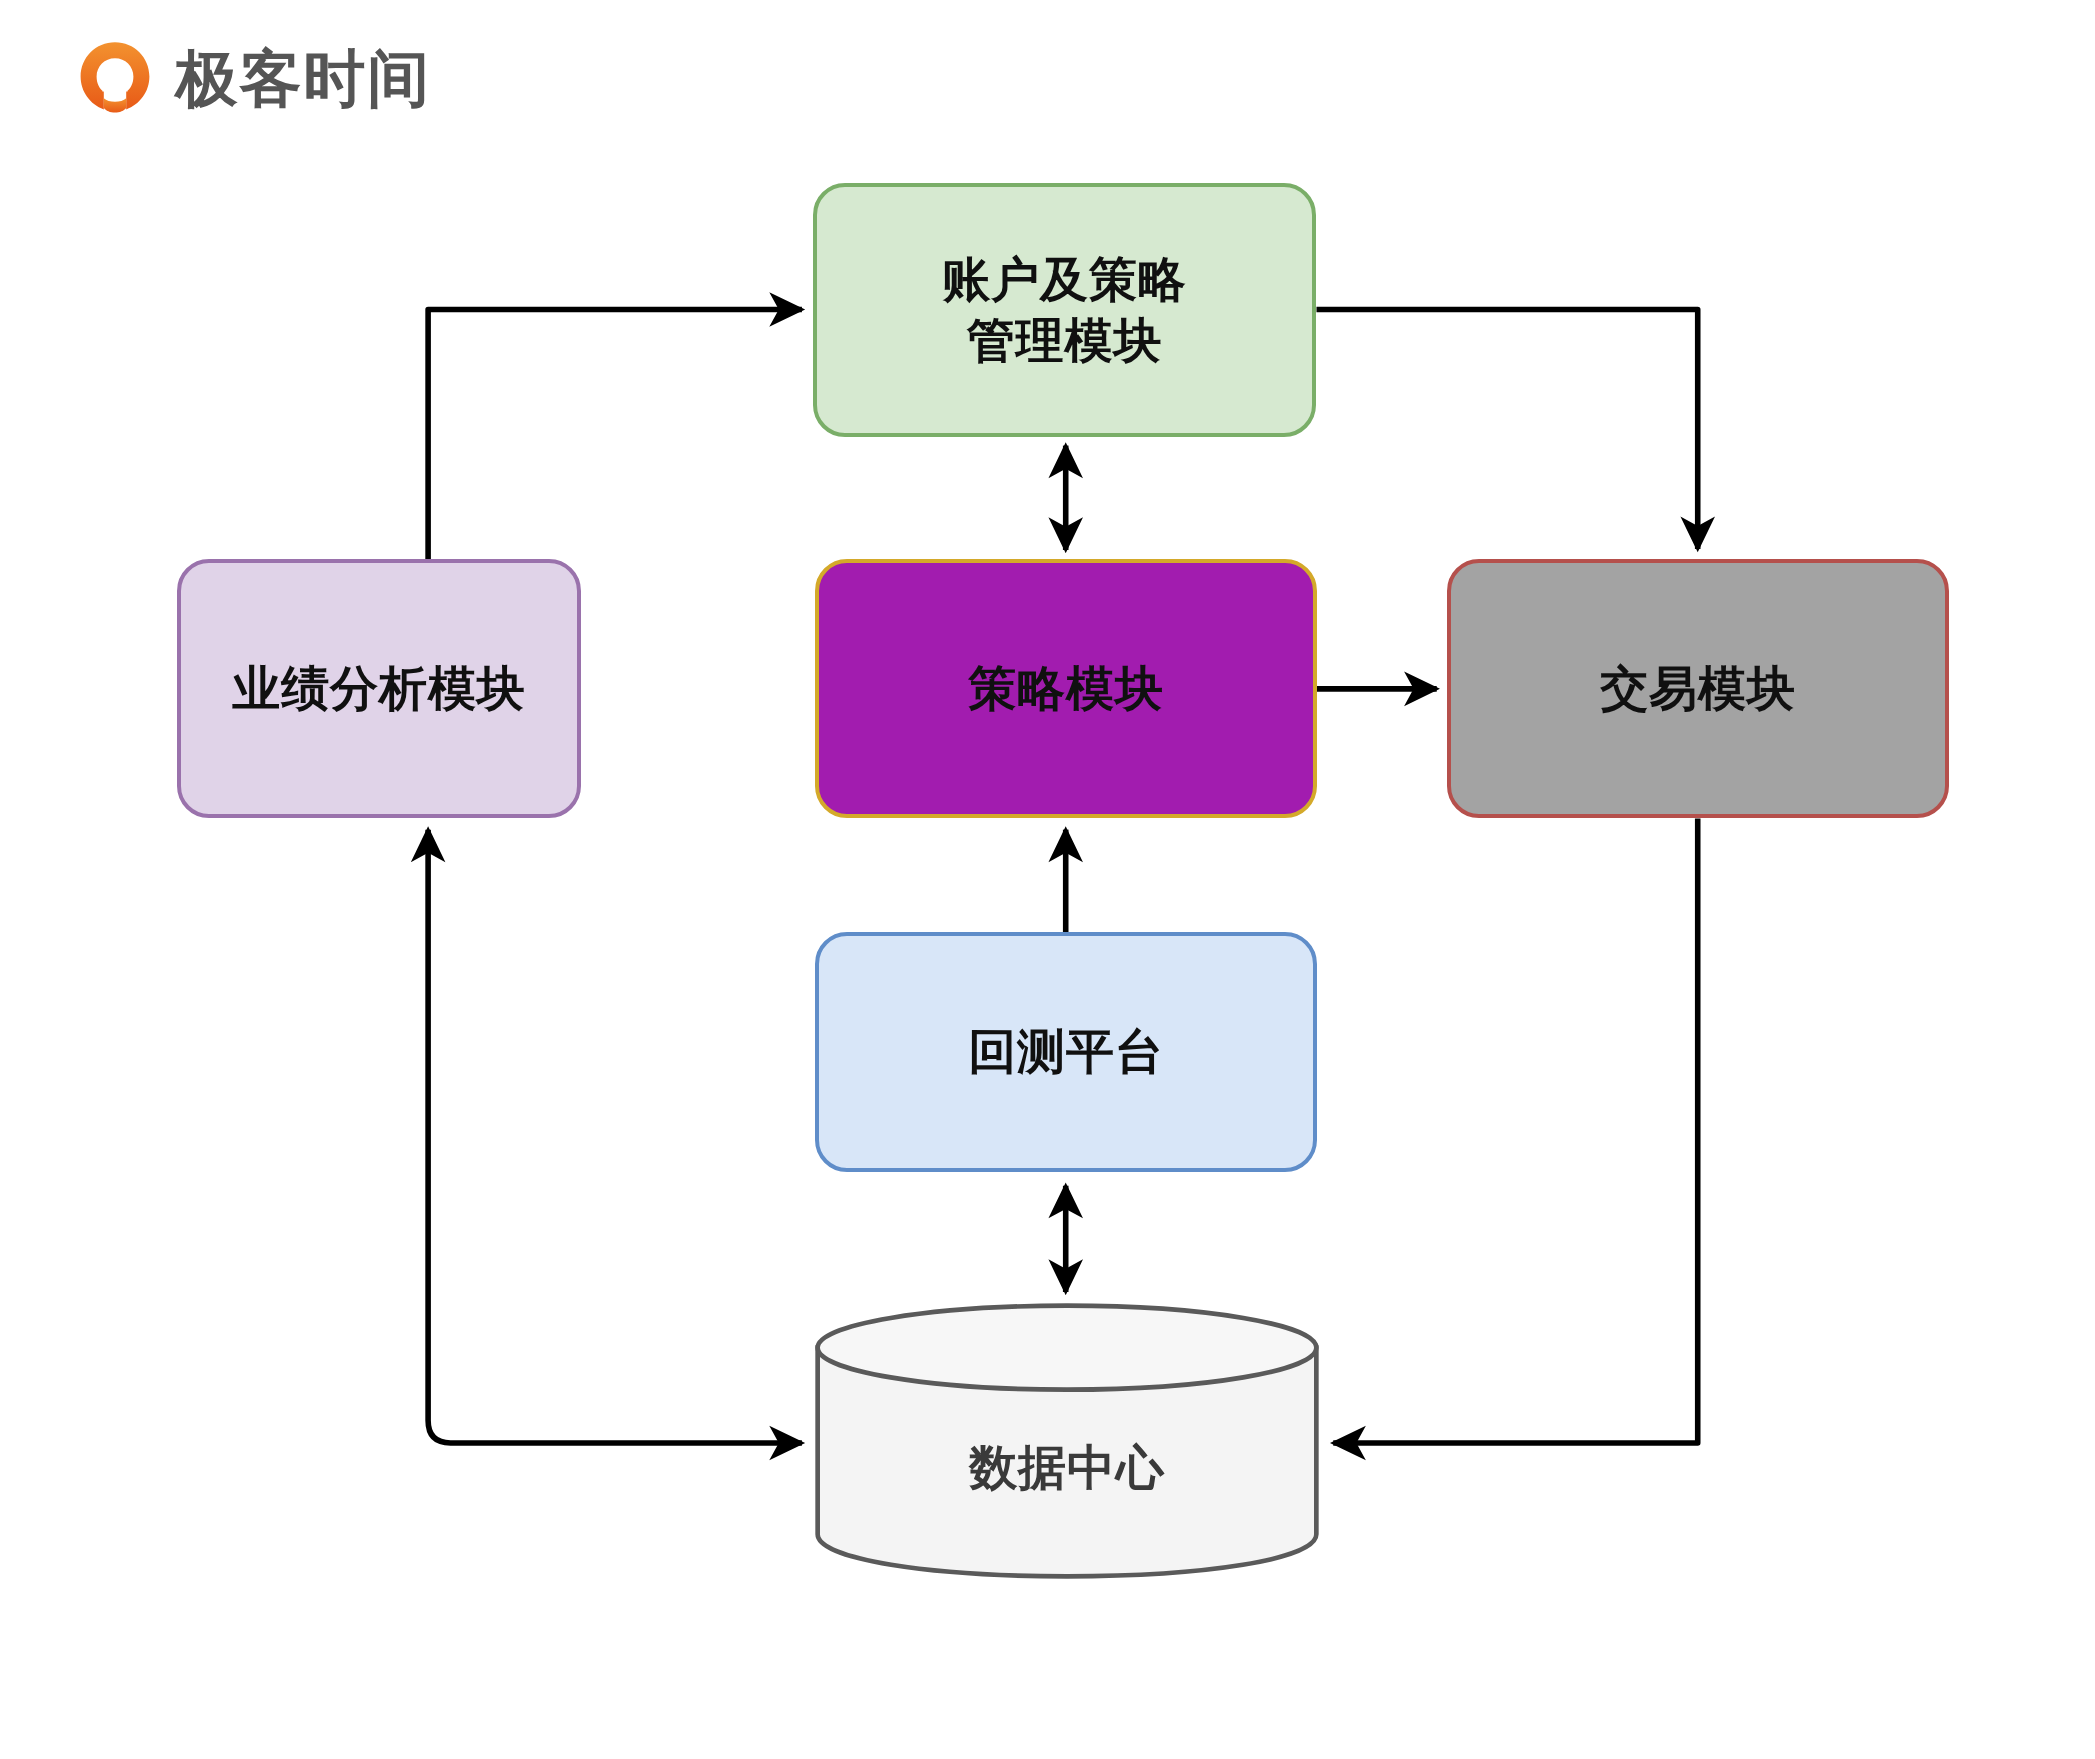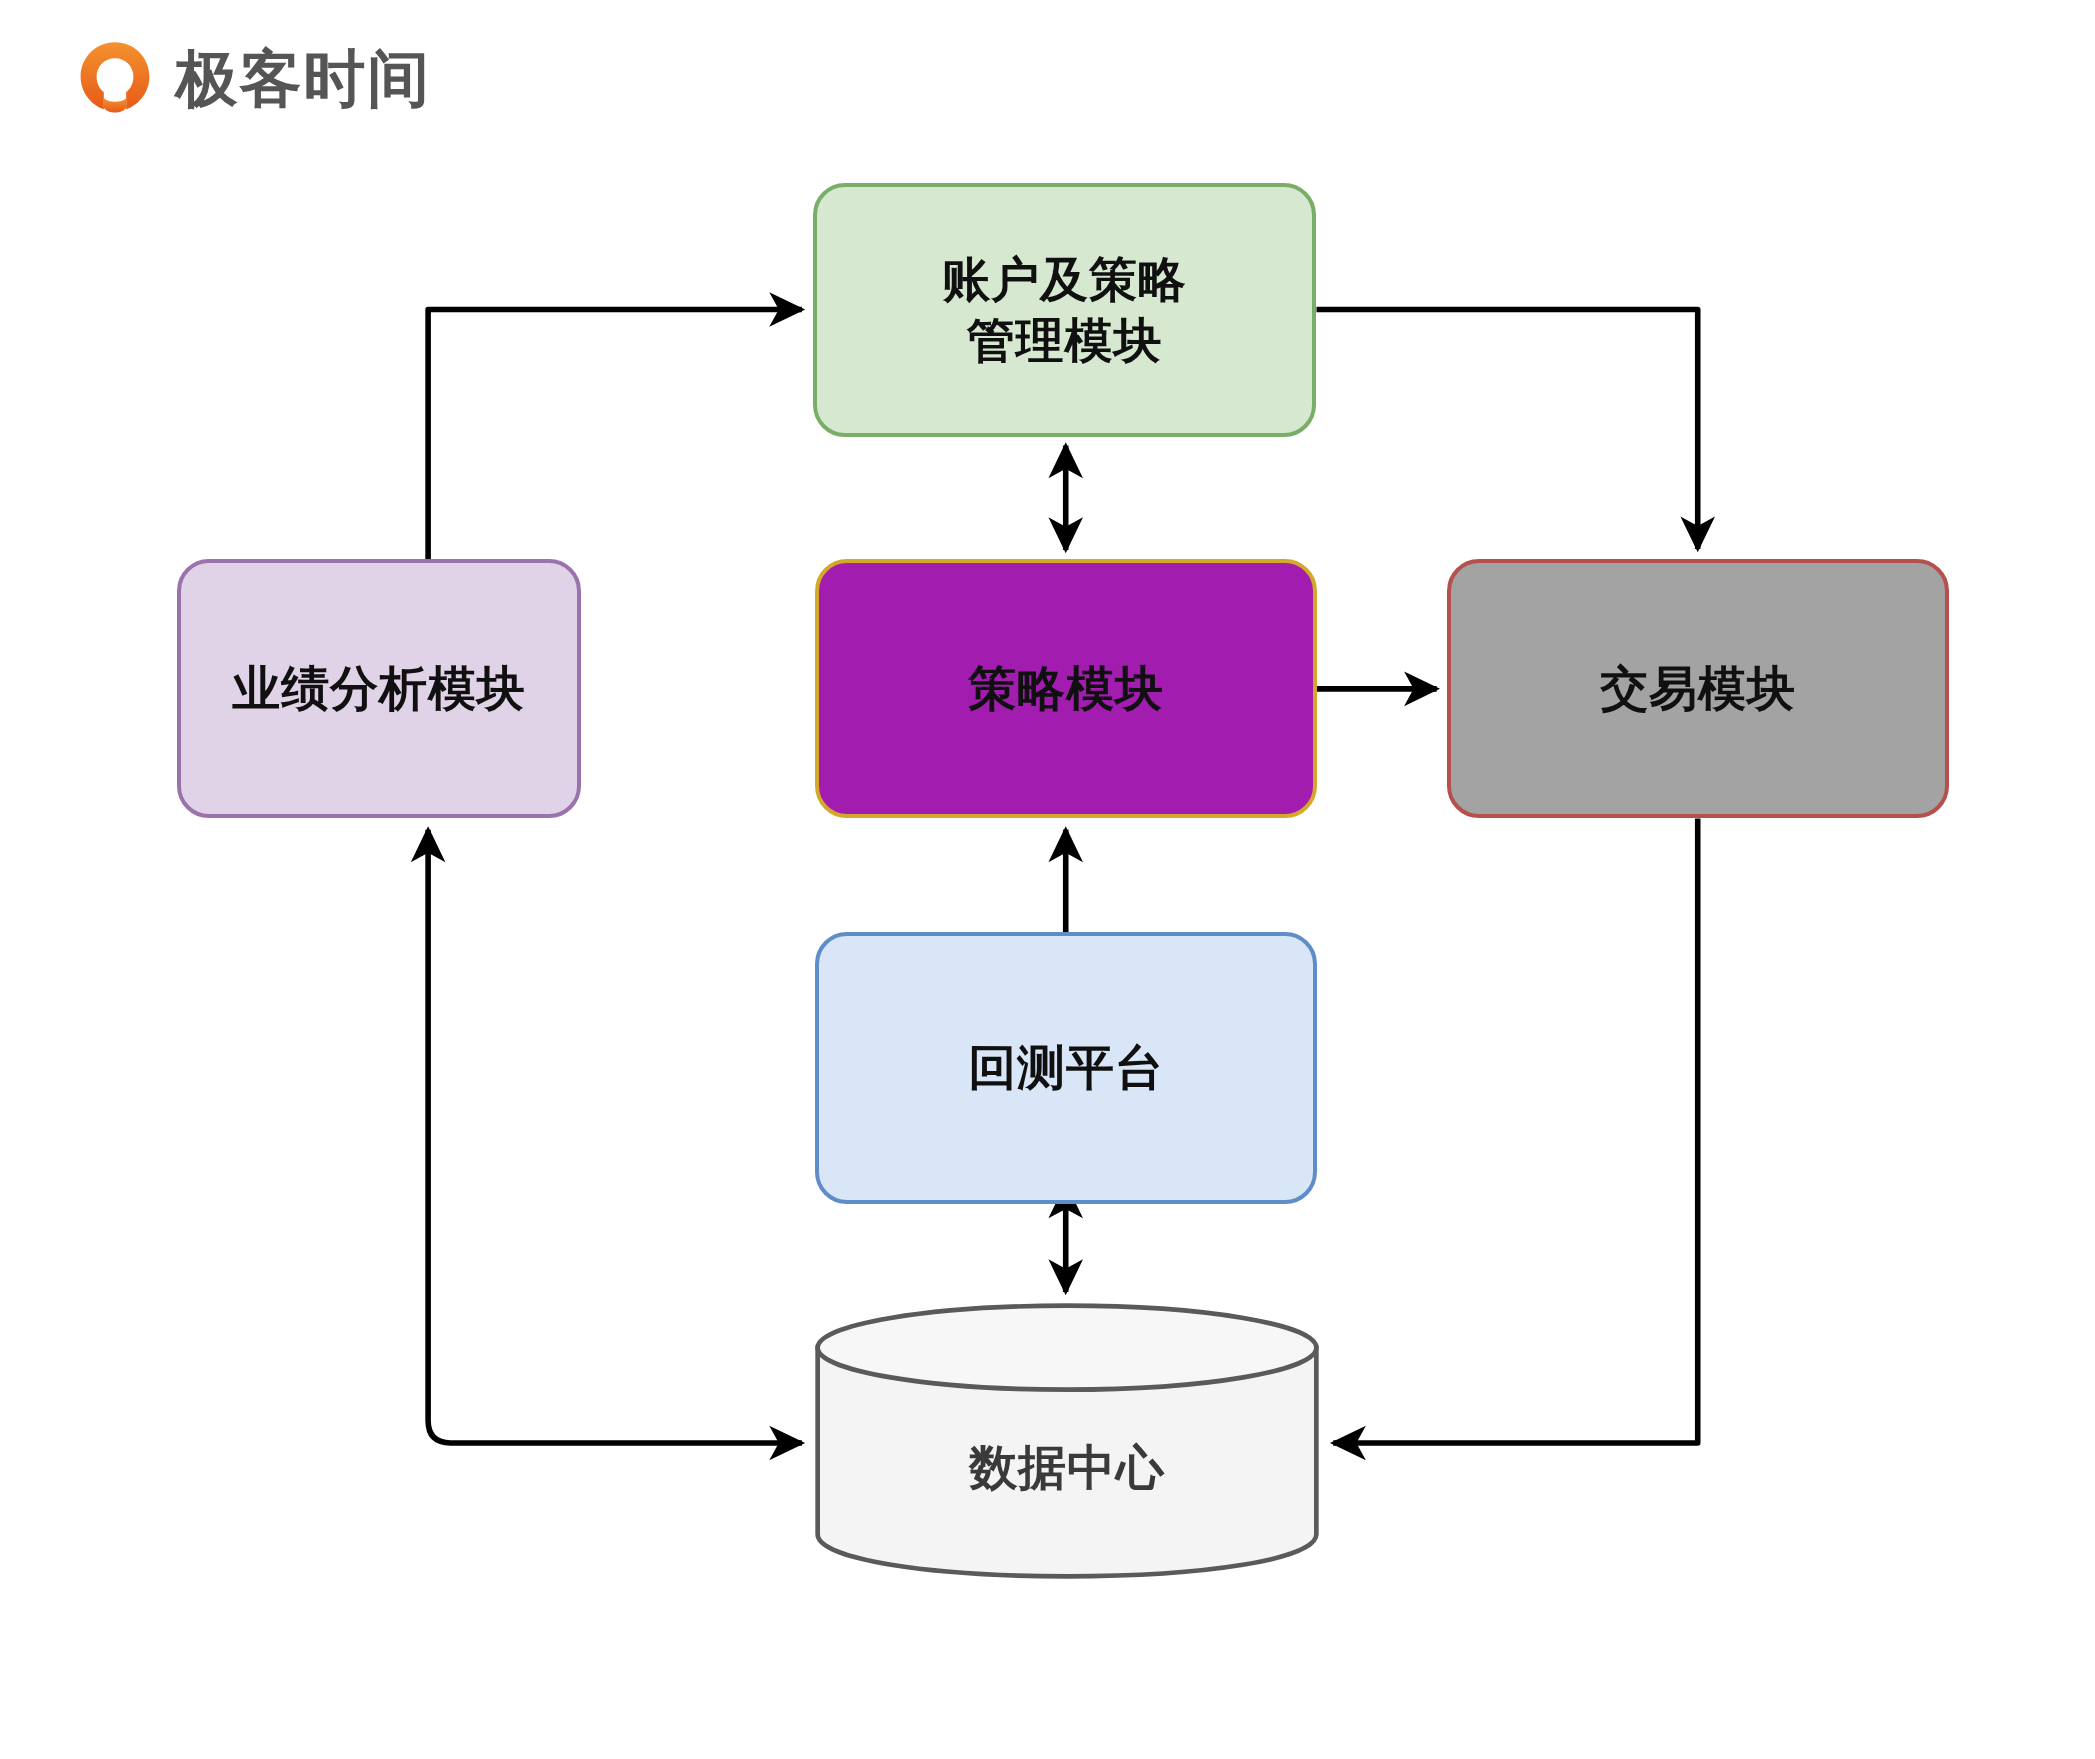--- a/index.html
+++ b/index.html
@@ -68,21 +68,21 @@
   }
 
   #node-account  { left: 813px;  top: 183px;  width: 503px; height: 254px;
                    background: #d6e9d0; border-color: #7aae68; }
   #node-perf     { left: 177px;  top: 559px;  width: 404px; height: 259px;
                    background: #e0d3e8; border-color: #9a72ac; }
   #node-strategy { left: 815px;  top: 559px;  width: 502px; height: 259px;
                    background: #a21caf; border-color: #d4a92a; }
   #node-trade    { left: 1447px; top: 559px;  width: 502px; height: 259px;
                    background: #a3a3a3; border-color: #b5504c; }
-  #node-backtest { left: 815px;  top: 932px; width: 502px; height: 272px;
+  #node-backtest { left: 815px;  top: 932px; width: 502px; height: 240px;
                    background: #d8e6f8; border-color: #5f8dc9; }
 
   
   #node-datacenter {
     position: absolute;
     left: 813px;
     top: 1301px;
     width: 508px;
     height: 280px;
   }

